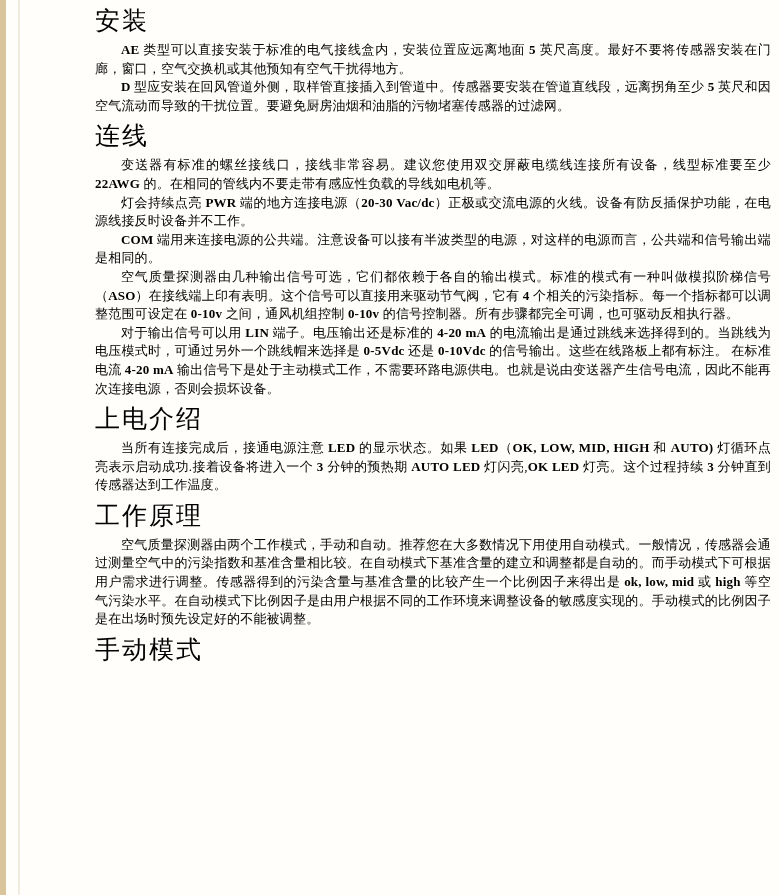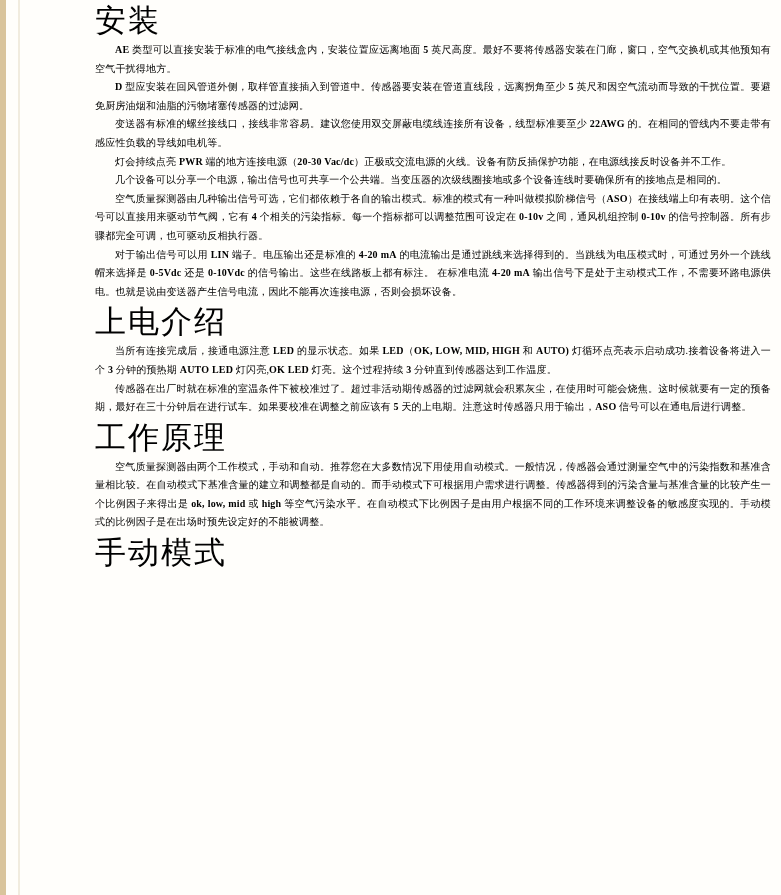--- a/index.html
+++ b/index.html
@@ -21,28 +21,28 @@
     position: absolute;
     left: 18px; top: 0;
     width: 2px; height: 100%;
   }
   .content {
     position: absolute;
     left: 95px; top: 0;
     width: 676px;
   }
   .sec-heading {
-    font-size: 31px;
+    font-size: 25px;
     line-height: 38px;
     font-weight: 500;
     letter-spacing: 2px;
     margin: 2px 0 1px 0;
   }
   .para {
-    font-size: 10px;
+    font-size: 13px;
     line-height: 18.6px;
     margin: 0;
     text-align: justify;
     text-indent: 2em;
     letter-spacing: 0.2px;
   }
   .para b {
     font-family: "Liberation Serif", "DejaVu Serif", serif;
     font-weight: 700;
   }
@@ -52,30 +52,30 @@
 
 <div class="edge-strip" style="background: rgb(217, 196, 156);"></div>
 <div class="edge-line" style="background: rgb(241, 236, 223);"></div>
 <div class="content">
     <section>
       <h1 class="sec-heading">安装</h1>
       <p class="para"><b>AE</b><span> 类型可以直接安装于标准的电气接线盒内，安装位置应远离地面 </span><b>5</b><span> 英尺高度。最好不要将传感器安装在门廊，窗口，空气交换机或其他预知有空气干扰得地方。</span></p>
       <p class="para"><b>D</b><span> 型应安装在回风管道外侧，取样管直接插入到管道中。传感器要安装在管道直线段，远离拐角至少 </span><b>5</b><span> 英尺和因空气流动而导致的干扰位置。要避免厨房油烟和油脂的污物堵塞传感器的过滤网。</span></p>
     </section>
     <section>
+      <h1 class="sec-heading">连线</h1>
       <p class="para"><span>变送器有标准的螺丝接线口，接线非常容易。建议您使用双交屏蔽电缆线连接所有设备，线型标准要至少 </span><b>22AWG</b><span> 的。在相同的管线内不要走带有感应性负载的导线如电机等。</span></p>
       <p class="para"><span>灯会持续点亮 </span><b>PWR</b><span> 端的地方连接电源（</span><b>20-30 Vac/dc</b><span>）正极或交流电源的火线。设备有防反插保护功能，在电源线接反时设备并不工作。</span></p>
-      <p class="para"><span>几个设备可以分享一个电源，输出信号也可共享一个公共端。当变压器的次级线圈接地或多个设备连线时要确保所有的接地点是相同的。</span></p>
+      <p class="para"><b>COM</b><span> 端用来连接电源的公共端。注意设备可以接有半波类型的电源，对这样的电源而言，公共端和信号输出端是相同的。</span></p>
       <p class="para"><span>空气质量探测器由几种输出信号可选，它们都依赖于各自的输出模式。标准的模式有一种叫做模拟阶梯信号（</span><b>ASO</b><span>）在接线端上印有表明。这个信号可以直接用来驱动节气阀，它有 </span><b>4</b><span> 个相关的污染指标。每一个指标都可以调整范围可设定在 </span><b>0-10v</b><span> 之间，通风机组控制 </span><b>0-10v</b><span> 的信号控制器。所有步骤都完全可调，也可驱动反相执行器。</span></p>
       <p class="para"><span>对于输出信号可以用 </span><b>LIN</b><span> 端子。电压输出还是标准的 </span><b>4-20 mA</b><span>  的电流输出是通过跳线来选择得到的。当跳线为电压模式时，可通过另外一个跳线帽来选择是 </span><b>0-5Vdc</b><span> 还是 </span><b>0-10Vdc</b><span> 的信号输出。这些在线路板上都有标注。 在标准电流 </span><b>4-20 mA</b><span> 输出信号下是处于主动模式工作，不需要环路电源供电。也就是说由变送器产生信号电流，因此不能再次连接电源，否则会损坏设备。</span></p>
     </section>
     <section>
       <h1 class="sec-heading">上电介绍</h1>
       <p class="para"><span>当所有连接完成后，接通电源注意 </span><b>LED</b><span> 的显示状态。如果 </span><b>LED</b><span>（</span><b>OK, LOW, MID, HIGH</b><span> 和 </span><b>AUTO)</b><span> 灯循环点亮表示启动成功.接着设备将进入一个 </span><b>3</b><span> 分钟的预热期 </span><b>AUTO LED</b><span> 灯闪亮,</span><b>OK LED</b><span> 灯亮。这个过程持续 </span><b>3</b><span> 分钟直到传感器达到工作温度。</span></p>
-      <p class="para"><span>传感器在出厂时就在标准的室温条件下被校准过了。超过非活动期传感器的过滤网就会积累灰尘，在使用时可能会烧焦。这时候就要有一定的预备期，最好在三十分钟后在进行试车。如果要校准在调整之前应该有 </span><b>5</b><span> 天的上电期。注意这时传感器只用于输出，</span><b>ASO</b><span> 信号可以在通电后进行调整。</span></p>
     </section>
     <section>
       <h1 class="sec-heading">工作原理</h1>
       <p class="para"><span>空气质量探测器由两个工作模式，手动和自动。推荐您在大多数情况下用使用自动模式。一般情况，传感器会通过测量空气中的污染指数和基准含量相比较。在自动模式下基准含量的建立和调整都是自动的。而手动模式下可根据用户需求进行调整。传感器得到的污染含量与基准含量的比较产生一个比例因子来得出是  </span><b>ok, low, mid</b><span>  或  </span><b>high</b><span> 等空气污染水平。在自动模式下比例因子是由用户根据不同的工作环境来调整设备的敏感度实现的。手动模式的比例因子是在出场时预先设定好的不能被调整。</span></p>
     </section>
     <section>
       <h1 class="sec-heading">手动模式</h1>
     </section>
   </div>
 

